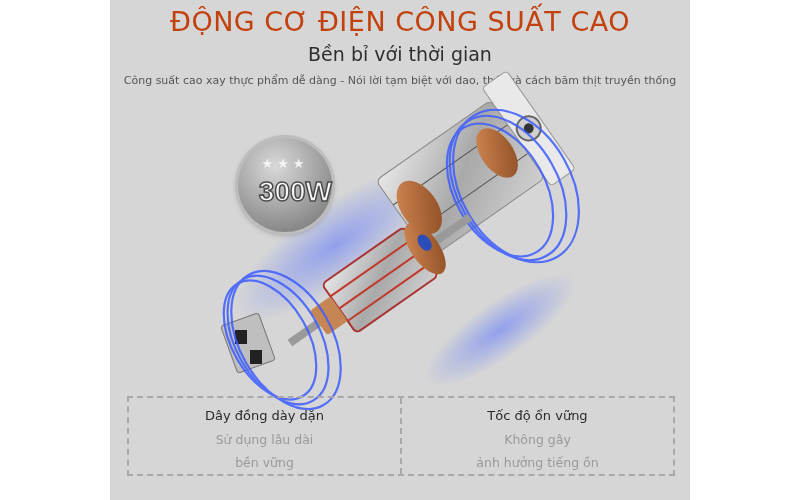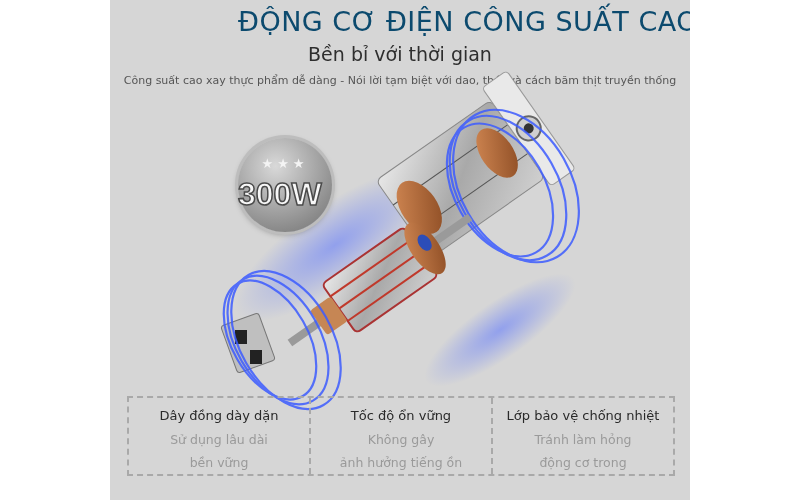--- a/index.html
+++ b/index.html
@@ -1,26 +1,26 @@
 <!DOCTYPE html>
 <html><head>
 <meta charset="utf-8">
 <style>
   html,body{margin:0;padding:0;}
   body{width:800px;height:500px;background:#ffffff;position:relative;overflow:hidden;font-family:"Liberation Sans","DejaVu Sans",sans-serif;}
   .panel{position:absolute;left:110px;top:0;width:580px;height:500px;background:#d6d6d6;overflow:hidden;}
-  .title{position:absolute;left:8px;top:6px;width:580px;text-align:right;font-size:27px;color:#0c4a6e;letter-spacing:0.5px;font-family:"DejaVu Sans",sans-serif;}
+  .title{position:absolute;left:0;top:6px;width:580px;text-align:center;font-size:27px;color:#c2410c;letter-spacing:0.5px;font-family:"DejaVu Sans",sans-serif;}
   .subtitle{position:absolute;left:0;top:43px;width:580px;text-align:center;font-size:19px;color:#2e2e2e;font-family:"DejaVu Sans",sans-serif;}
   .tagline{position:absolute;left:0;top:74px;width:580px;text-align:center;font-size:11px;color:#555;font-family:"DejaVu Sans",sans-serif;}
   .motor{position:absolute;left:0;top:0;width:580px;height:500px;}
   .badge{position:absolute;left:128px;top:138px;width:94px;height:94px;border-radius:50%;
     background:radial-gradient(circle at 40% 30%,#d9d9d9,#8e8e8e 70%,#6f6f6f);
     box-shadow:0 0 0 3px #bdbdbd,0 2px 6px rgba(0,0,0,.35);}
   .badge .stars{position:absolute;top:18px;width:100%;text-align:center;color:#f4f4f4;font-size:13px;letter-spacing:4px;}
-  .badge .watt{position:absolute;top:38px;width:100%;text-align:left;color:#f7f7f7;font-size:32px;font-weight:bold;
+  .badge .watt{position:absolute;top:38px;width:100%;text-align:right;color:#f7f7f7;font-size:28px;font-weight:bold;
     -webkit-text-stroke:1.5px #4a4a4a;font-family:"Liberation Sans",sans-serif;}
   .features{position:absolute;left:17px;top:396px;width:548px;height:80px;border:2px dashed #a9a9a9;display:flex;box-sizing:border-box;}
   .feature{flex:1;text-align:center;padding-top:10px;}
   .feature + .feature{border-left:2px dashed #a9a9a9;}
   .f-title{font-size:13px;color:#2a2a2a;margin-bottom:5px;font-family:"DejaVu Sans",sans-serif;}
   .f-desc{font-size:12.5px;color:#9a9a9a;line-height:23px;font-family:"DejaVu Sans",sans-serif;white-space:pre-line;}
 </style>
 </head>
 <body>
 
@@ -99,20 +99,15 @@
     <div class="feature">
       <div class="f-title">Dây đồng dày dặn</div>
       <div class="f-desc">Sử dụng lâu dài
 bền vững</div>
     </div>
     <div class="feature">
       <div class="f-title">Tốc độ ổn vững</div>
       <div class="f-desc">Không gây
 ảnh hưởng tiếng ồn</div>
     </div>
-    <div class="feature">
-      <div class="f-title">Lớp bảo vệ chống nhiệt</div>
-      <div class="f-desc">Tránh làm hỏng
-động cơ trong</div>
-    </div>
   </div>
 
 </div>
 
 </body></html>

